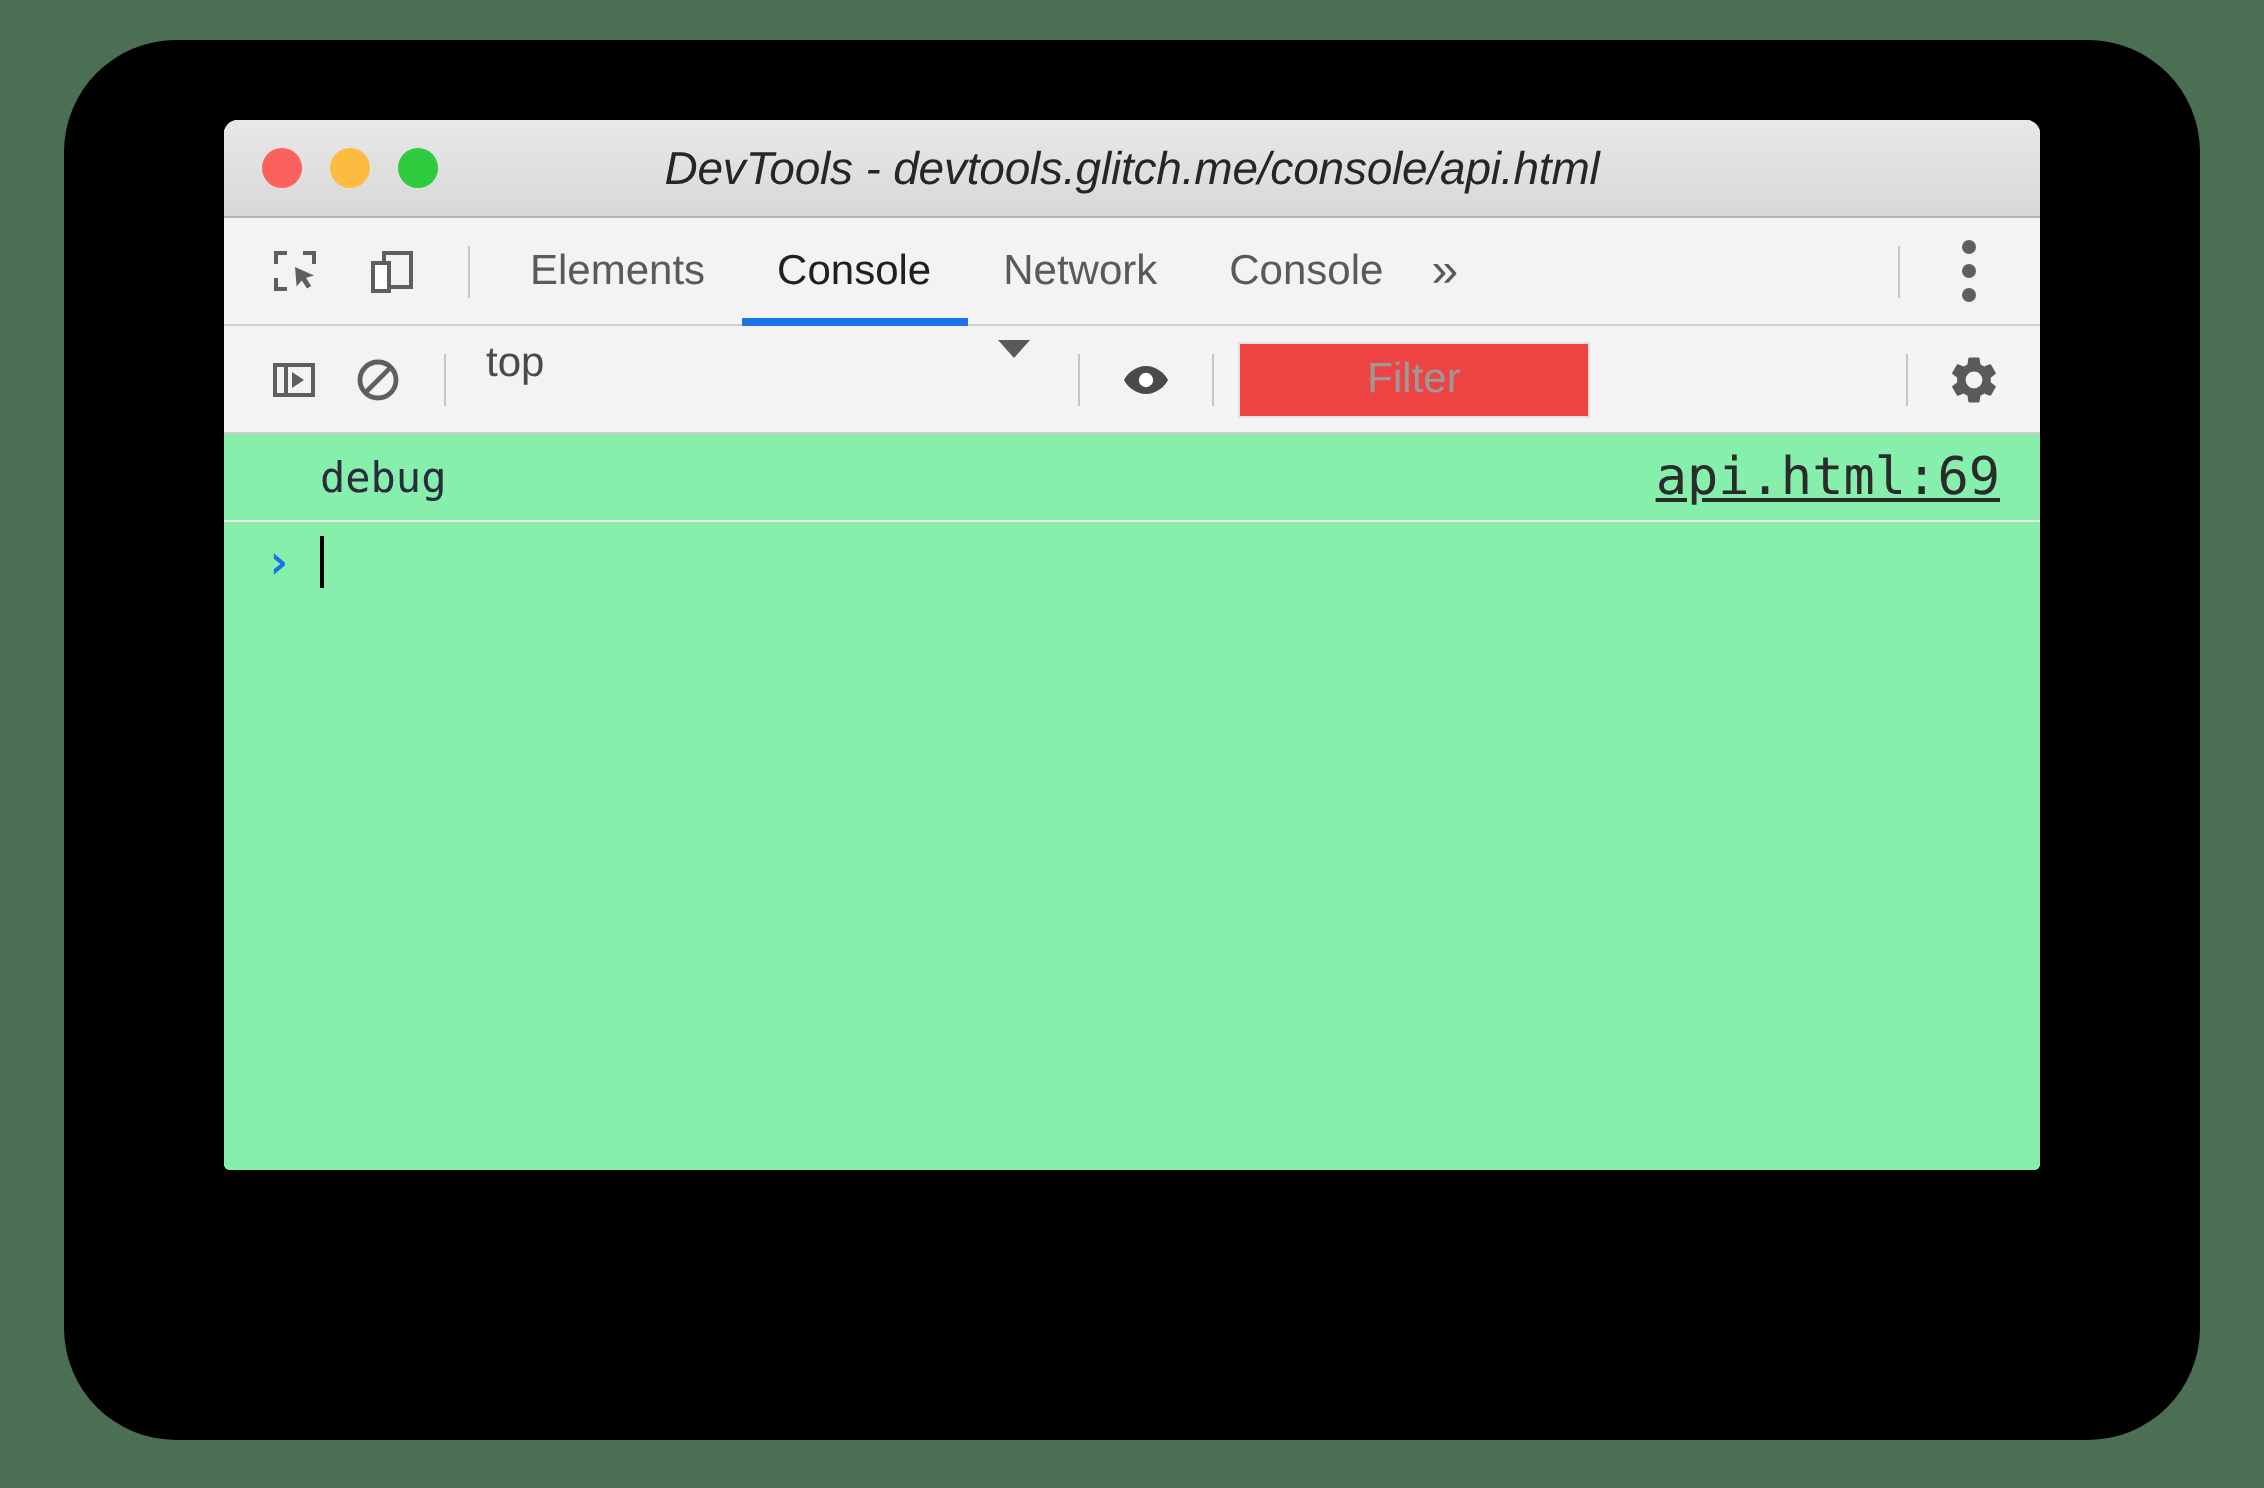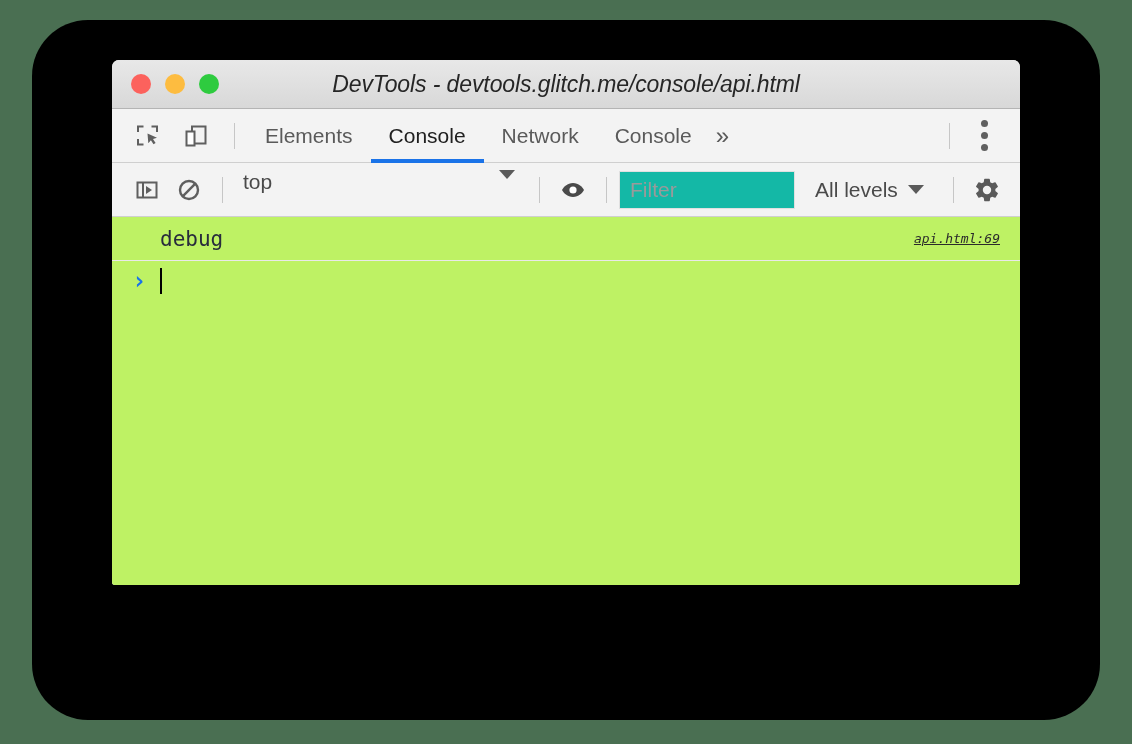--- a/index.html
+++ b/index.html
@@ -183,28 +183,29 @@
   }
   .caret {
     width: 0; height: 0;
     border-left: 8px solid transparent;
     border-right: 8px solid transparent;
     border-top: 9px solid #5a5a5a;
   }
   .filter-input {
     width: 176px;
     height: 38px;
-    background: #14b8a6;
+    background: #ef4444;
     border: 1px solid #e0e0e0;
     font-size: 21px;
     color: #202020;
     font-family: "Liberation Sans", sans-serif;
     padding: 0 10px;
     outline: none;
     box-sizing: border-box;
+    text-align: center;
   }
   .filter-input::placeholder { color: #9a9a9a; }
   .levels {
     display: flex;
     align-items: center;
     gap: 10px;
     padding: 0 12px;
     margin-left: 8px;
     height: 40px;
     cursor: pointer;
@@ -218,45 +219,44 @@
     margin-left: auto;
     display: flex;
     align-items: center;
     padding-right: 12px;
   }
 
   
   .console {
     position: relative;
     height: 370px;
-    background: #bef264;
+    background: #86efac;
     overflow: hidden;
   }
   .msg-row {
     position: relative;
     display: flex;
     align-items: center;
     justify-content: space-between;
     height: 44px;
     padding: 0 20px 0 48px;
     border-bottom: 1px solid #e9e9e9;
     box-sizing: border-box;
   }
   .msg-text {
     font-family: "DejaVu Sans Mono", monospace;
     font-size: 21px;
     color: #282c3c;
   }
   .msg-link {
     font-family: "DejaVu Sans Mono", monospace;
-    font-size: 13px;
+    font-size: 26px;
     color: #2b2b2b;
     text-decoration: underline;
     cursor: pointer;
-    font-style: italic;
   }
   .prompt-row {
     display: flex;
     align-items: center;
     height: 40px;
     padding-left: 20px;
   }
   .prompt-chevron {
     color: #1a73e8;
     font-size: 24px;
@@ -350,24 +350,20 @@
       <svg width="26" height="26" viewBox="0 0 26 26">
         <path d="M13 6C7.5 6 3.3 10.2 2 13c1.3 2.8 5.5 7 11 7s9.7-4.2 11-7c-1.3-2.8-5.5-7-11-7z" fill="#4a4a4a"></path>
         <circle cx="13" cy="13" r="3.6" fill="#ffffff"></circle>
       </svg>
     </div>
 
     <div class="vsep"></div>
 
     <input class="filter-input" type="text" placeholder="Filter" style="">
 
-    <div class="levels">
-      <span>All levels</span>
-      <span class="caret"></span>
-    </div>
 
     <div class="filterbar-right">
       <div class="vsep"></div>
       <div class="icon-btn">
         <svg width="28" height="28" viewBox="0 0 24 24">
           <path fill="#5a5a5a" d="M19.14 12.94a7.1 7.1 0 000-1.88l2.03-1.58a.5.5 0 00.12-.64l-1.92-3.32a.5.5 0 00-.6-.22l-2.39.96a7.3 7.3 0 00-1.62-.94l-.36-2.54a.5.5 0 00-.5-.42h-3.84a.5.5 0 00-.5.42l-.36 2.54c-.58.24-1.12.56-1.62.94l-2.39-.96a.5.5 0 00-.6.22L2.67 8.84a.5.5 0 00.12.64l2.03 1.58a7.1 7.1 0 000 1.88l-2.03 1.58a.5.5 0 00-.12.64l1.92 3.32c.12.22.38.3.6.22l2.39-.96c.5.38 1.04.7 1.62.94l.36 2.54c.4.25.25.42.5.42h3.84a.5.5 0 00.5-.42l.36-2.54c.58-.24 1.12-.56 1.62-.94l2.39.96c.22.08.48 0 .6-.22l1.92-3.32a.5.5 0 00-.12-.64zM12 15.6A3.6 3.6 0 1115.6 12 3.6 3.6 0 0112 15.6z"></path>
         </svg>
       </div>
     </div>
   </div>

